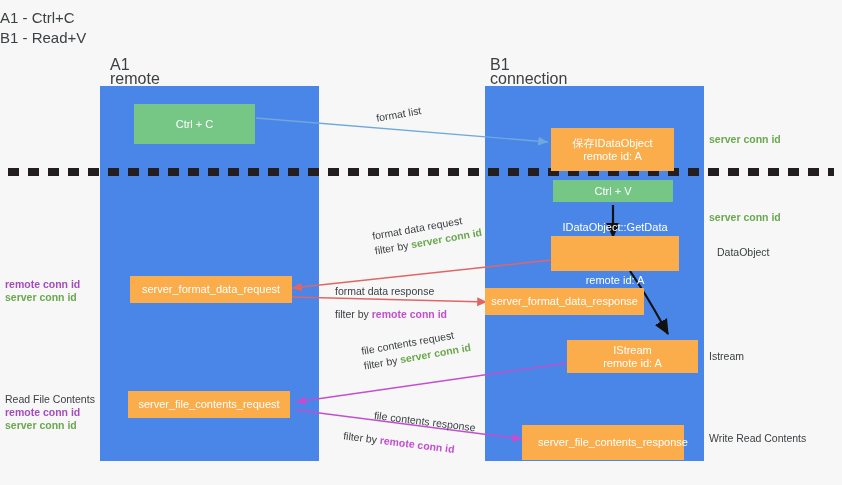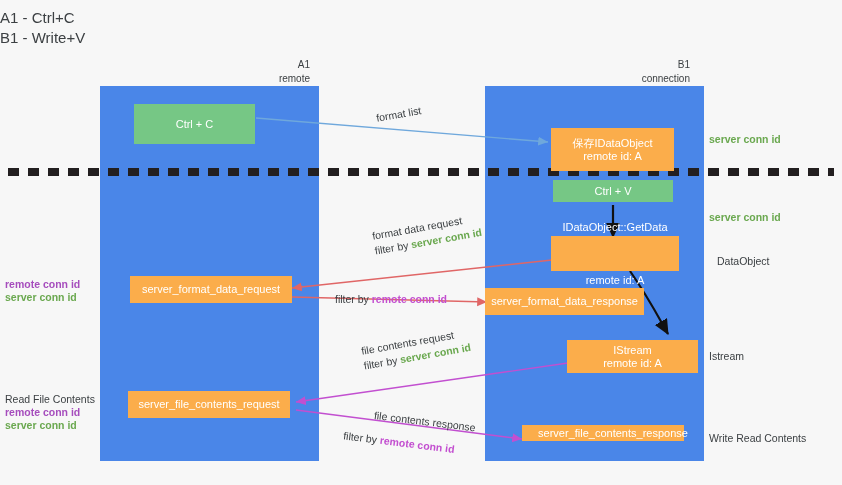--- a/index.html
+++ b/index.html
@@ -30,22 +30,22 @@
     left: 0;
     top: 8px;
     width: 842px;
     text-align: left;
     font-size: 15px;
     color: #3c4043;
     line-height: 20px;
   }
   .col-header {
     position: absolute;
-    text-align: right;
-    font-size: 10px;
+    text-align: left;
+    font-size: 16px;
     color: #3c4043;
     line-height: 14px;
     width: 200px;
   }
   .col-header .hdr-main { display: block; }
   .col-header .hdr-sub { display: block; }
 
   .lane {
     position: absolute;
     background: #4a86e8;
@@ -98,21 +98,21 @@
   }
   .right-label.green { color: #6aa84f; font-weight: bold; }
 </style>
 </head>
 <body>
 
 <div id="canvas">
 
   <div class="title-block">
     <div>A1 - Ctrl+C</div>
-    <div>B1 - Write+V</div>
+    <div>B1 - Read+V</div>
   </div>
 
   <div class="col-header" style="left:110px; top:58px;">
     <span class="hdr-main">A1</span>
     <span class="hdr-sub">remote</span>
   </div>
   <div class="col-header" style="left:490px; top:58px;">
     <span class="hdr-main">B1</span>
     <span class="hdr-sub">connection</span>
   </div>
@@ -181,34 +181,35 @@
 
   <div class="node orange" style="left:485px; top:288px; width:159px; height:27px;">
     <span>server_format_data_response</span>
   </div>
 
   <div class="node orange" style="left:567px; top:340px; width:131px; height:33px;">
     <span>IStream</span>
     <span class="l2">remote id: A</span>
   </div>
 
-  <div class="node orange" style="left:522px; top:425px; width:162px; height:16px;padding-left:24px;">
+  <div class="node orange" style="left:522px; top:425px; width:162px; height:35px;padding-left:24px;">
     <span>server_file_contents_response</span>
   </div>
 
   <div class="edge-label rot-up" style="left:375px; top:111px;">
     <span>format list</span>
   </div>
 
   <div class="edge-label rot-up" style="left:371px; top:229px;">
     <div>format data request</div>
     <div><span>filter by </span><span class="strong-green">server conn id</span></div>
   </div>
 
   <div class="edge-label" style="left:335px; top:284px;">
+    <div>format data response</div>
     <div style="margin-top:8px;"><span>filter by </span><span class="strong-purple">remote conn id</span></div>
   </div>
 
   <div class="edge-label rot-up" style="left:360px; top:344px;">
     <div>file contents request</div>
     <div><span>filter by </span><span class="strong-green">server conn id</span></div>
   </div>
 
   <div class="edge-label rot-dn" style="left:375px; top:408px;">
     <div>file contents response</div>
@@ -223,19 +224,19 @@
   <div class="side-label" style="left:5px; top:393px;">
     <span style="display:block; color:#3c4043;">Read File Contents</span>
     <span class="ln-purple">remote conn id</span>
     <span class="ln-green">server conn id</span>
   </div>
 
   <div class="right-label green" style="left:709px; top:133px;">server conn id</div>
 
   <div class="right-label green" style="left:709px; top:211px;">server conn id</div>
 
-  <div class="right-label" style="left:709px; top:255px;padding-left:8px;">DataObject</div>
+  <div class="right-label" style="left:709px; top:246px;padding-left:8px;">DataObject</div>
 
   <div class="right-label" style="left:709px; top:350px;">Istream</div>
 
   <div class="right-label" style="left:709px; top:432px;">Write Read Contents</div>
 
 </div>
 
 </body></html>

